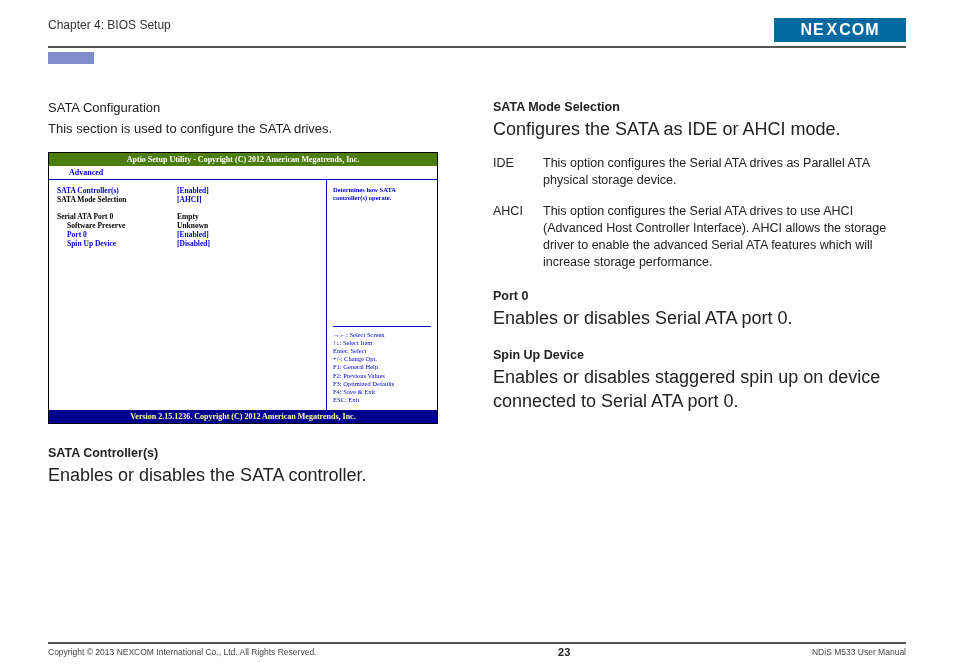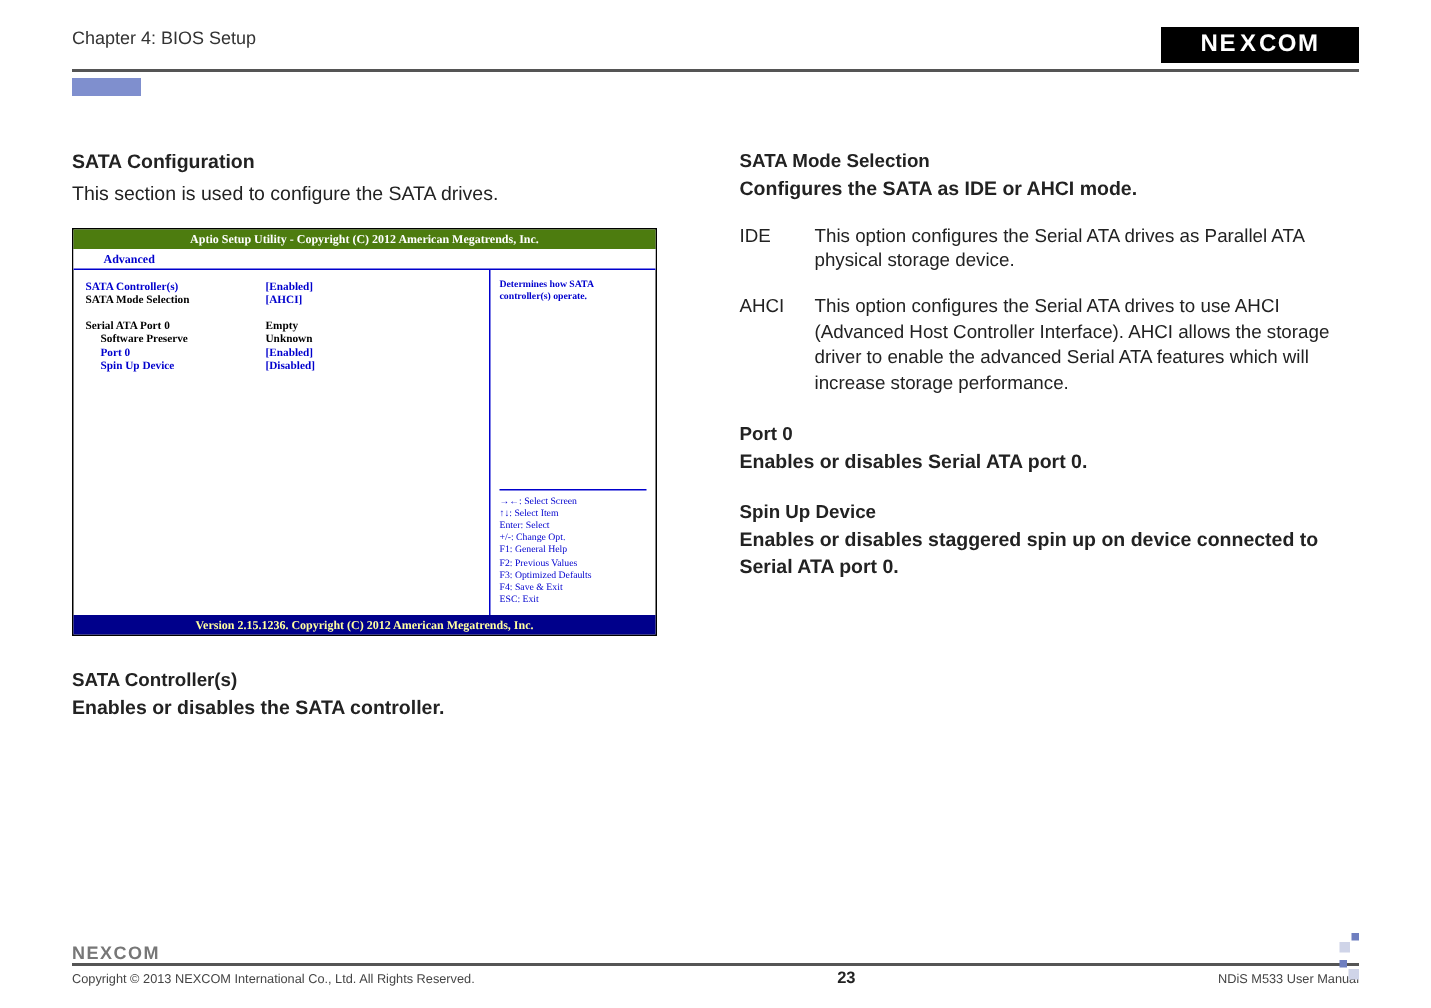--- a/index.html
+++ b/index.html
@@ -1,27 +1,27 @@
 <!DOCTYPE html>
 <html><head>
 <meta charset="utf-8">
 <style>
   * { margin: 0; padding: 0; box-sizing: border-box; }
   body { font-family: "Segoe UI", Arial, sans-serif; background: #fff; color: #222; width: 954px; height: 672px; position: relative; }
   .page { padding: 18px 48px 0 48px; }
   .top-row { display: flex; justify-content: space-between; align-items: flex-start; gap: 19px; }
   .chapter { font-size: 12px; color: #333; }
-  .logo-box { background: #000000; width: 132px; height: 24px; display: flex; align-items: center; justify-content: center; position: relative; }
+  .logo-box { background: #0369a1; width: 132px; height: 24px; display: flex; align-items: center; justify-content: center; position: relative; }
   .logo-text { color: #fff; font-weight: 800; font-size: 16px; letter-spacing: 1px; font-family: Arial, sans-serif; }
   .logo-x { color: #fff; font-weight: 800; font-size: 16px; padding: 0 2px; }
   .hr-top { border: none; border-top: 2px solid #555; margin: 4px 0 0 0; }
   .tab-stub { width: 46px; height: 12px; background: #7f8fce; margin-top: 4px; }
   .columns { display: flex; gap: 32px; margin-top: 36px; }
   .col { flex: 1; font-size: 12.5px; }
-  h3.sec-title { font-size: 13px; font-weight: 700; margin-bottom: 6px; }
+  h3.sec-title { font-size: 13px; font-weight: 400; margin-bottom: 6px; }
   .intro { font-size: 13px; margin-bottom: 16px; }
   
   .bios { border: 1px solid #000; width: 390px; font-family: "Times New Roman", serif; }
   .bios-topbar { background: #4d7c0f; color: #fff; text-align: center; font-size: 8px; padding: 2px 0; font-weight: 700; }
   .bios-tabs { background: #fff; color: #000; font-size: 8px; padding: 2px 6px; border-bottom: 1px solid #0000cd; }
   .bios-tabs .active { color: #0000cd; font-weight: 700; margin-left: 14px; }
   .bios-body { display: flex; min-height: 230px; }
   .bios-left { flex: 1; padding: 6px 8px; font-size: 7.5px; color: #000; border-right: 1px solid #0000cd; }
   .bios-left .kv { display: flex; }
   .bios-left .kv .k { width: 120px; }
@@ -29,21 +29,21 @@
   .bios-left .blue { color: #0000cd; font-weight: 700; }
   .bios-left .white { color: #000; font-weight: 700; }
   .bios-left .indent { padding-left: 10px; }
   .bios-right { width: 110px; padding: 6px 6px; font-size: 6.5px; color: #0000cd; display: flex; flex-direction: column; justify-content: space-between; }
   .bios-help { font-weight: 700; line-height: 1.2; }
   .bios-keys { border-top: 1px solid #0000cd; padding-top: 4px; line-height: 1.25; }
   .bios-bottombar { background: #00008b; color: #ffffa0; text-align: center; font-size: 8px; padding: 2px 0; font-weight: 700; }
   .sub-head { font-weight: 700; font-size: 12.5px; margin-top: 22px; margin-bottom: 3px; }
   .sub-head-r { font-weight: 700; font-size: 12.5px; margin-top: 0; margin-bottom: 3px; }
   .sub-head-r2 { font-weight: 700; font-size: 12.5px; margin-top: 18px; margin-bottom: 3px; }
-  .sub-text { font-size: 13px; line-height: 1.35; font-weight: bold; }
+  .sub-text { font-size: 18px; line-height: 1.35; }
   .def-row { display: flex; margin-top: 14px; font-size: 12.5px; line-height: 1.35; }
   .def-term { width: 50px; flex-shrink: 0; }
   .def-desc { flex: 1; }
   
   .footer-wrap { position: absolute; bottom: 14px; left: 48px; right: 48px; }
   .hr-bot { border: none; border-top: 2px solid #555; margin-bottom: 2px; }
   .footer-logo { font-size: 12px; color: #777; letter-spacing: 1px; font-weight: 700; }
   .footer-copy { font-size: 8.5px; color: #444; }
   .footer-page { font-size: 11px; font-weight: 700; }
   .footer-right { font-size: 8.5px; color: #444; }
@@ -145,26 +145,19 @@
       <div class="sub-head-r2">Port 0</div>
       <div class="sub-text">Enables or disables Serial ATA port 0.</div>
 
       <div class="sub-head-r2">Spin Up Device</div>
       <div class="sub-text">Enables or disables staggered spin up on device connected to Serial ATA port 0.</div>
     </div>
   </div>
 </div>
 
 <div class="footer-wrap">
-  <div style="position:relative">
-    <div class="footer-logo">NEXCOM</div>
-    <div class="footer-squares">
-      <span class="sq lg"></span><span class="sq sm"></span><br>
-      <span class="sq sm"></span><span class="sq lg"></span>
-    </div>
-  </div>
   <hr class="hr-bot">
   <div class="footer-bottom">
     <div class="footer-copy">Copyright © 2013 NEXCOM International Co., Ltd. All Rights Reserved.</div>
     <div class="footer-page">23</div>
     <div class="footer-right">NDiS M533 User Manual</div>
   </div>
 </div>
 
 </body></html>

